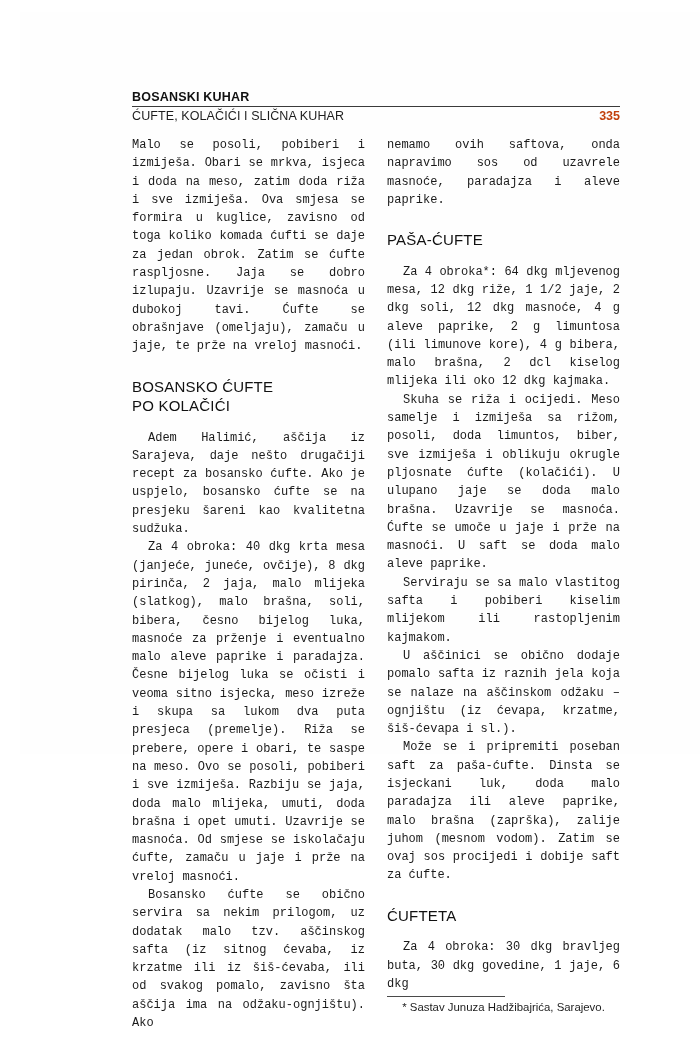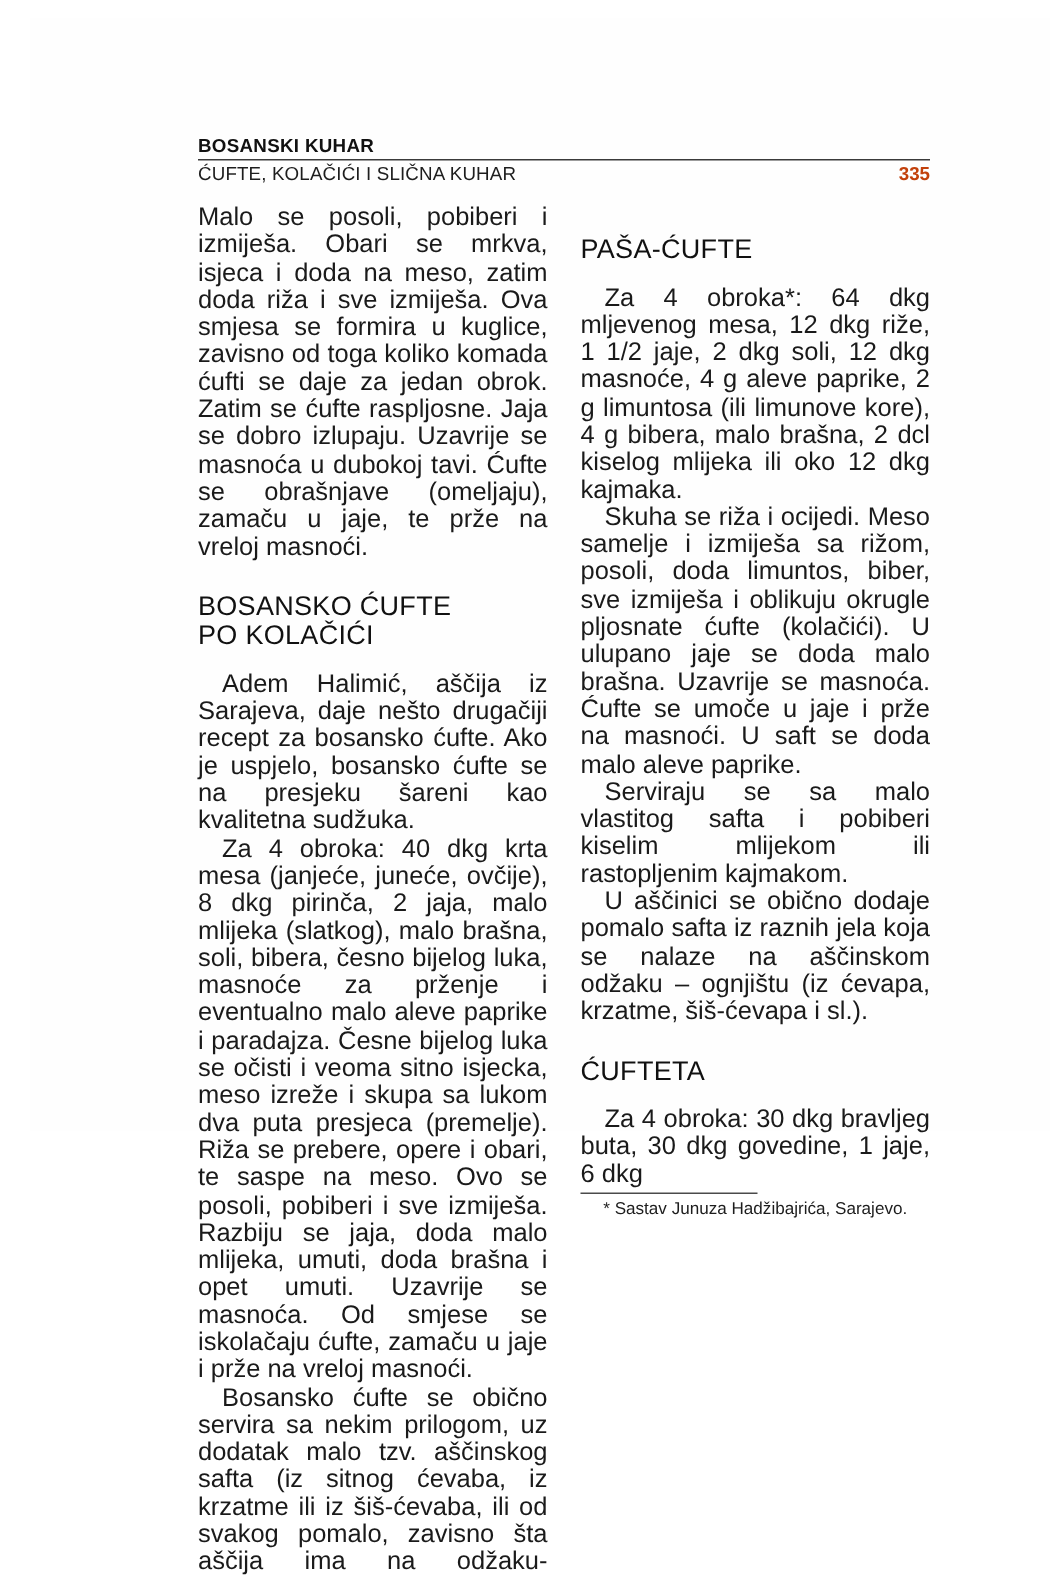--- a/index.html
+++ b/index.html
@@ -67,37 +67,38 @@
     gap: 22px;
     margin-top: 13px;
   }
   .col {
     width: 233px;
     flex: 0 0 233px;
   }
 
   p.body {
     margin: 0;
-    font-size: 17px;
+    font-size: 12px;
     line-height: 18.3px;
     text-align: justify;
     text-justify: inter-word;
     color: #1a1a1a;
     hyphens: none;
+    font-family: Liberation Mono, monospace;
   }
   p.body.indent {
     text-indent: 16px;
   }
   p.body.cont {
     text-indent: 0;
   }
 
   h2.section {
     margin: 0;
-    font-size: 18px;
+    font-size: 15px;
     font-weight: normal;
     line-height: 19.5px;
     letter-spacing: 0.2px;
     color: #111;
   }
   .sp-before-head { height: 21px; }
   .sp-after-head  { height: 13px; }
 
   
   .footnote-wrap {
@@ -149,35 +150,37 @@
 
         <p class="body indent">Adem Halimić, aščija iz Sarajeva, daje nešto drugačiji recept za bosansko ćufte. Ako je uspjelo, bosansko ćufte se na presjeku šareni kao kvalitetna sudžuka.</p>
 
         <p class="body indent">Za 4 obroka: 40 dkg krta mesa (janjeće, juneće, ovčije), 8 dkg pirinča, 2 jaja, malo mlijeka (slatkog), malo brašna, soli, bibera, česno bijelog luka, masnoće za prženje i eventualno malo aleve paprike i paradajza. Česne bijelog luka se očisti i veoma sitno isjecka, meso izreže i skupa sa lukom dva puta presjeca (premelje). Riža se prebere, opere i obari, te saspe na meso. Ovo se posoli, pobiberi i sve izmiješa. Razbiju se jaja, doda malo mlijeka, umuti, doda brašna i opet umuti. Uzavrije se masnoća. Od smjese se iskolačaju ćufte, zamaču u jaje i prže na vreloj masnoći.</p>
 
         <p class="body indent">Bosansko ćufte se obično servira sa nekim prilogom, uz dodatak malo tzv. aščinskog safta (iz sitnog ćevaba, iz krzatme ili iz šiš-ćevaba, ili od svakog pomalo, zavisno šta aščija ima na odžaku-ognjištu). Ako</p>
       </div>
 
       <div class="col">
 
+        <p class="body cont">nemamo ovih saftova, onda napravimo sos od uzavrele masnoće, paradajza i aleve paprike.</p>
 
         <div class="sp-before-head"></div>
 
         <h2 class="section">PAŠA-ĆUFTE</h2>
 
         <div class="sp-after-head"></div>
 
         <p class="body indent">Za 4 obroka*: 64 dkg mljevenog mesa, 12 dkg riže, 1 1/2 jaje, 2 dkg soli, 12 dkg masnoće, 4 g aleve paprike, 2 g limuntosa (ili limunove kore), 4 g bibera, malo brašna, 2 dcl kiselog mlijeka ili oko 12 dkg kajmaka.</p>
 
         <p class="body indent">Skuha se riža i ocijedi. Meso samelje i izmiješa sa rižom, posoli, doda limuntos, biber, sve izmiješa i oblikuju okrugle pljosnate ćufte (kolačići). U ulupano jaje se doda malo brašna. Uzavrije se masnoća. Ćufte se umoče u jaje i prže na masnoći. U saft se doda malo aleve paprike.</p>
 
         <p class="body indent">Serviraju se sa malo vlastitog safta i pobiberi kiselim mlijekom ili rastopljenim kajmakom.</p>
 
         <p class="body indent">U aščinici se obično dodaje pomalo safta iz raznih jela koja se nalaze na aščinskom odžaku – ognjištu (iz ćevapa, krzatme, šiš-ćevapa i sl.).</p>
 
+        <p class="body indent">Može se i pripremiti poseban saft za paša-ćufte. Dinsta se isjeckani luk, doda malo paradajza ili aleve paprike, malo brašna (zaprška), zalije juhom (mesnom vodom). Zatim se ovaj sos procijedi i dobije saft za ćufte.</p>
 
         <div class="sp-before-head"></div>
 
         <h2 class="section">ĆUFTETA</h2>
 
         <div class="sp-after-head"></div>
 
         <p class="body indent">Za 4 obroka: 30 dkg bravljeg buta, 30 dkg govedine, 1 jaje, 6 dkg</p>
 
         <div class="footnote-wrap">

